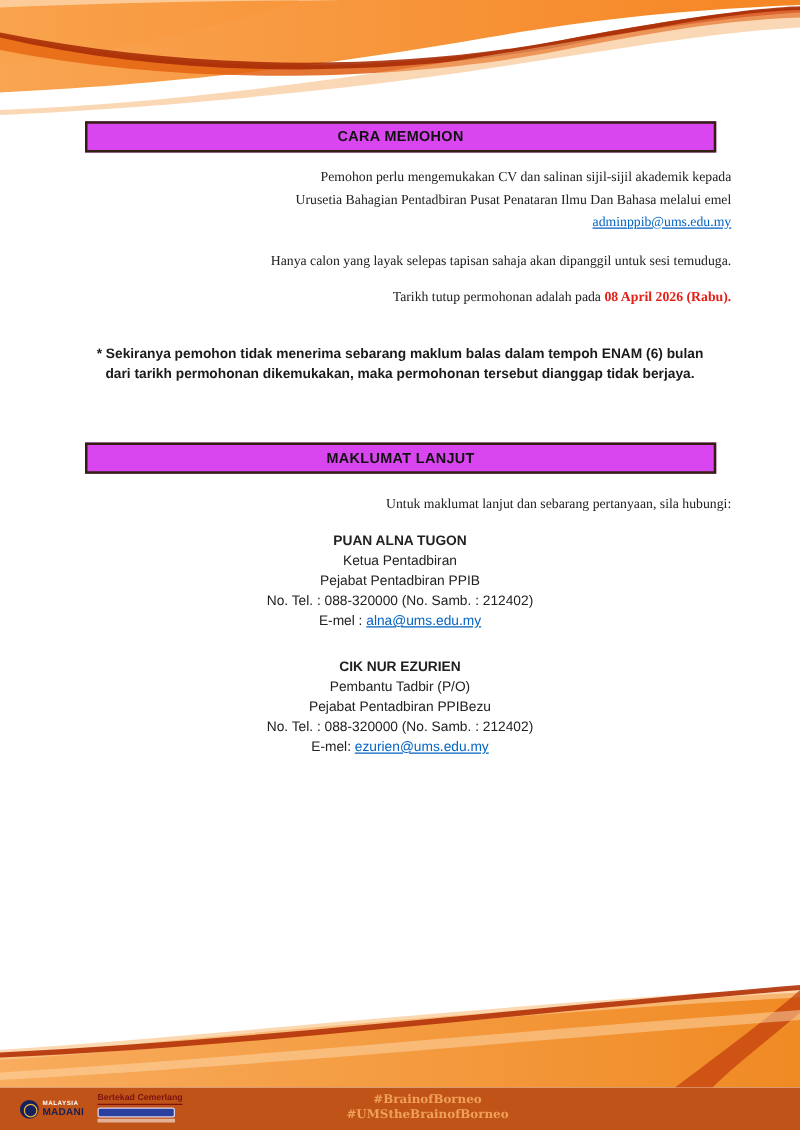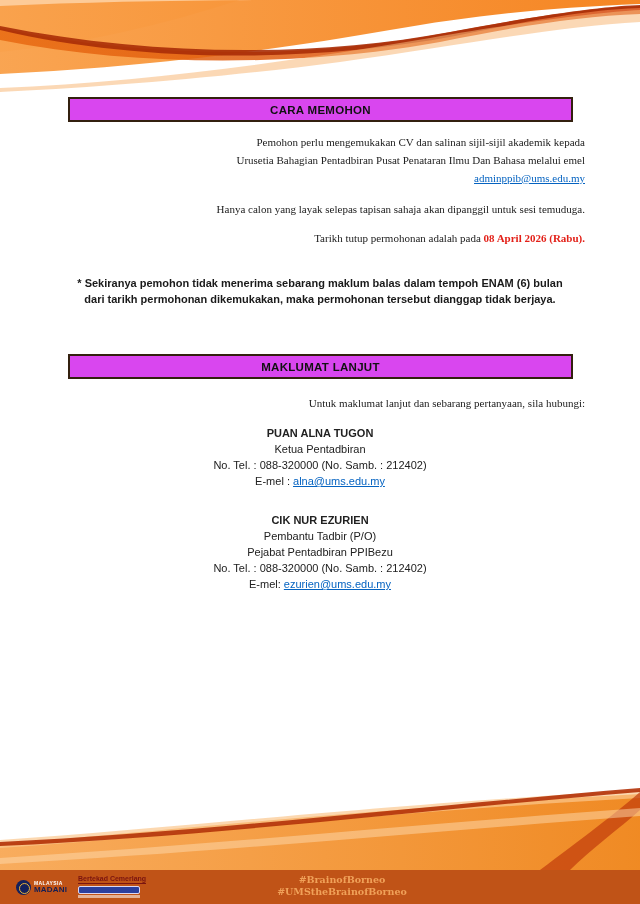--- a/index.html
+++ b/index.html
@@ -31,21 +31,21 @@
   .para2 { top:200px; }
   .para3 { top:229px; }
   .note {
     position:absolute; top:276px; left:70px; width:500px;
     text-align:center; font-size:11px; font-weight:bold; line-height:15.5px; color:#1a1a1a;
   }
   .intro { top:394px;padding-left:36px; }
 
   .contact { position:absolute; left:0; width:640px; text-align:center; font-size:11px; line-height:16px; }
   .contact-1 { top:425px; }
-  .contact-2 { top:512px; }
+  .contact-2 { top:526px; }
   .contact .cname { font-weight:bold; }
 
   .red-date { color:#E32119; font-weight:bold; }
   .link { color:#0563C1; text-decoration:underline; cursor:pointer; }
 
   .footer-bar {
     position:absolute; left:0; bottom:0; width:640px; height:34px;
     background:#C05317;
   }
   .madani {
@@ -136,20 +136,21 @@
     <span>MAKLUMAT LANJUT</span>
   </div>
 
   <div class="centered intro">
     <span>Untuk maklumat lanjut dan sebarang pertanyaan, sila hubungi:</span>
   </div>
 
   <div class="contact contact-1">
     <div class="cname">PUAN ALNA TUGON</div>
     <div>Ketua Pentadbiran</div>
+    <div>Pejabat Pentadbiran PPIB</div>
     <div>No. Tel. : 088-320000 (No. Samb. : 212402)</div>
     <div>
       <span>E-mel :</span>
       <span class="link">alna@ums.edu.my</span>
     </div>
   </div>
 
   <div class="contact contact-2">
     <div class="cname">CIK NUR EZURIEN</div>
     <div>Pembantu Tadbir (P/O)</div>

